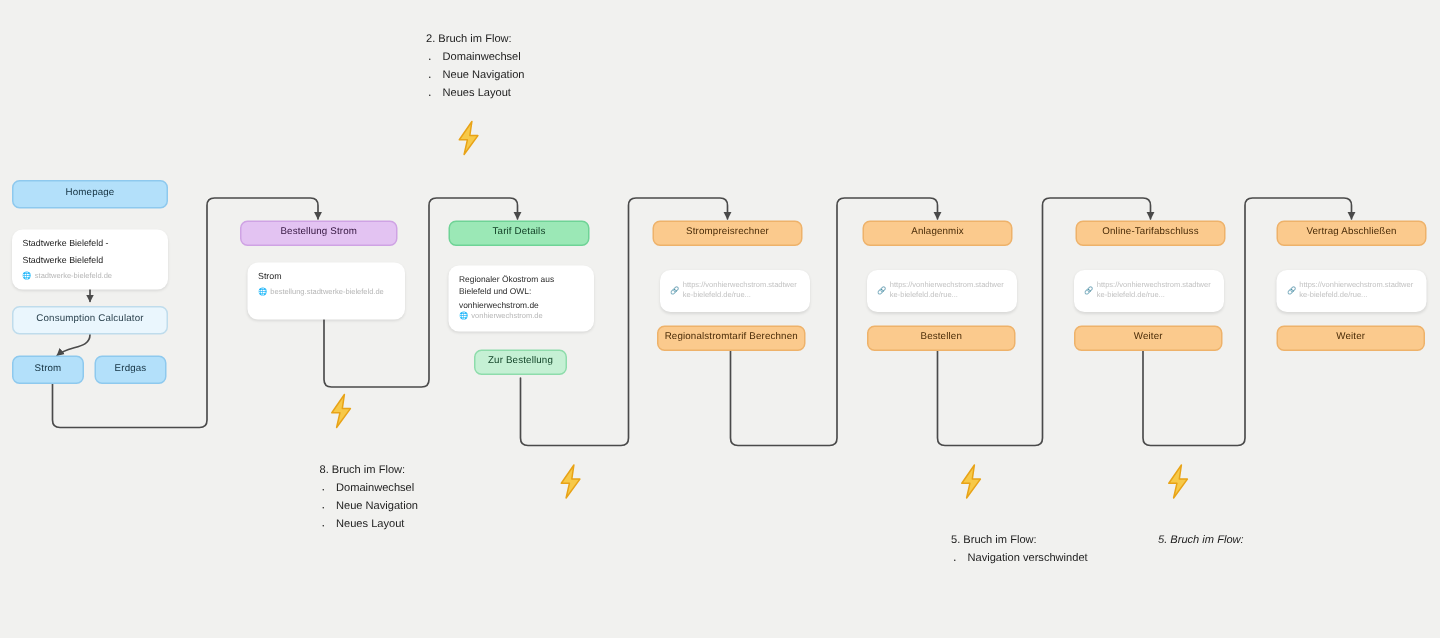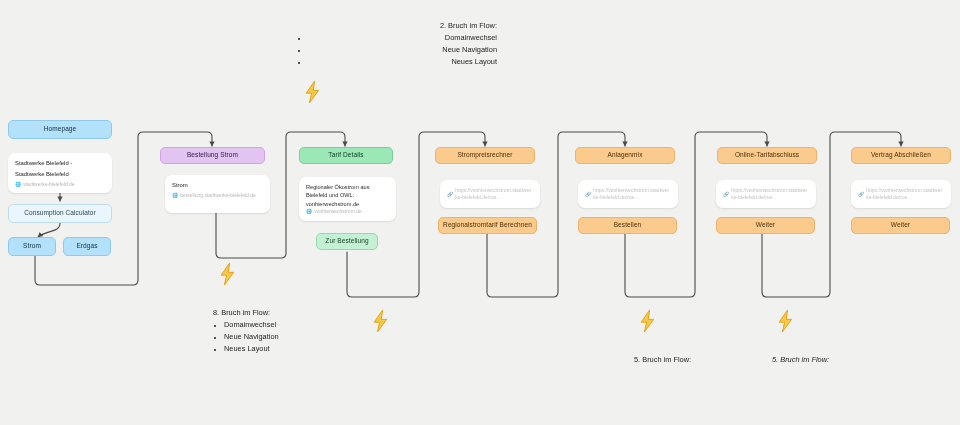--- a/index.html
+++ b/index.html
@@ -225,40 +225,43 @@
     <svg width="20" height="24" viewBox="0 0 20 24" xmlns="http://www.w3.org/2000/svg">
       <path d="M11.6 1 L3.2 13.2 L8.6 13.2 L6.4 23 L15.6 10.4 L10.2 10.4 Z" fill="#f7c948" stroke="#e8a317" stroke-width="1" stroke-linejoin="round"></path>
     </svg>
   </div>
   <div class="bolt" style="left:776px;top:309px;">
     <svg width="20" height="24" viewBox="0 0 20 24" xmlns="http://www.w3.org/2000/svg">
       <path d="M11.6 1 L3.2 13.2 L8.6 13.2 L6.4 23 L15.6 10.4 L10.2 10.4 Z" fill="#f7c948" stroke="#e8a317" stroke-width="1" stroke-linejoin="round"></path>
     </svg>
   </div>
 
-  <div class="ann" style="left:297px;top:20px;width:200px;text-align:right;">
+  <div class="ann" style="left:284px;top:20px;width:200px;">
     <div class="hd">2. Bruch im Flow:</div>
     <ul>
       <li>Domainwechsel</li>
       <li>Neue Navigation</li>
       <li>Neues Layout</li>
     </ul>
   </div>
 
   <div class="ann" style="left:213px;top:307px;width:200px;">
     <div class="hd">8. Bruch im Flow:</div>
     <ul>
       <li>Domainwechsel</li>
       <li>Neue Navigation</li>
       <li>Neues Layout</li>
     </ul>
   </div>
 
 
   <div class="ann" style="left:634px;top:354px;width:150px;">
     <div class="hd">5. Bruch im Flow:</div>
+    <ul>
+      <li>Navigation verschwindet</li>
+    </ul>
   </div>
 
   <div class="ann" style="left:772px;top:354px;width:150px;font-style:italic;">
     <div class="hd">5. Bruch im Flow:</div>
   </div>
 
 </div>
 
 </body></html>

